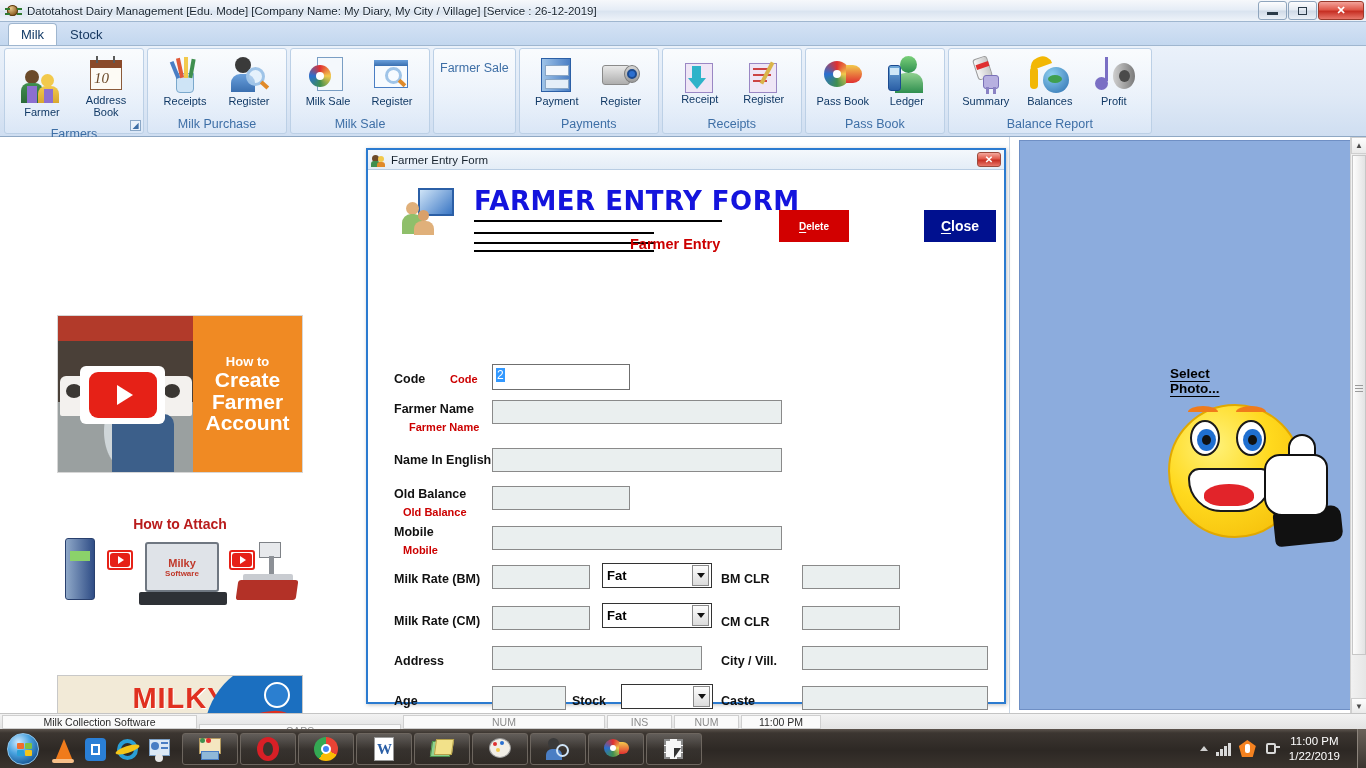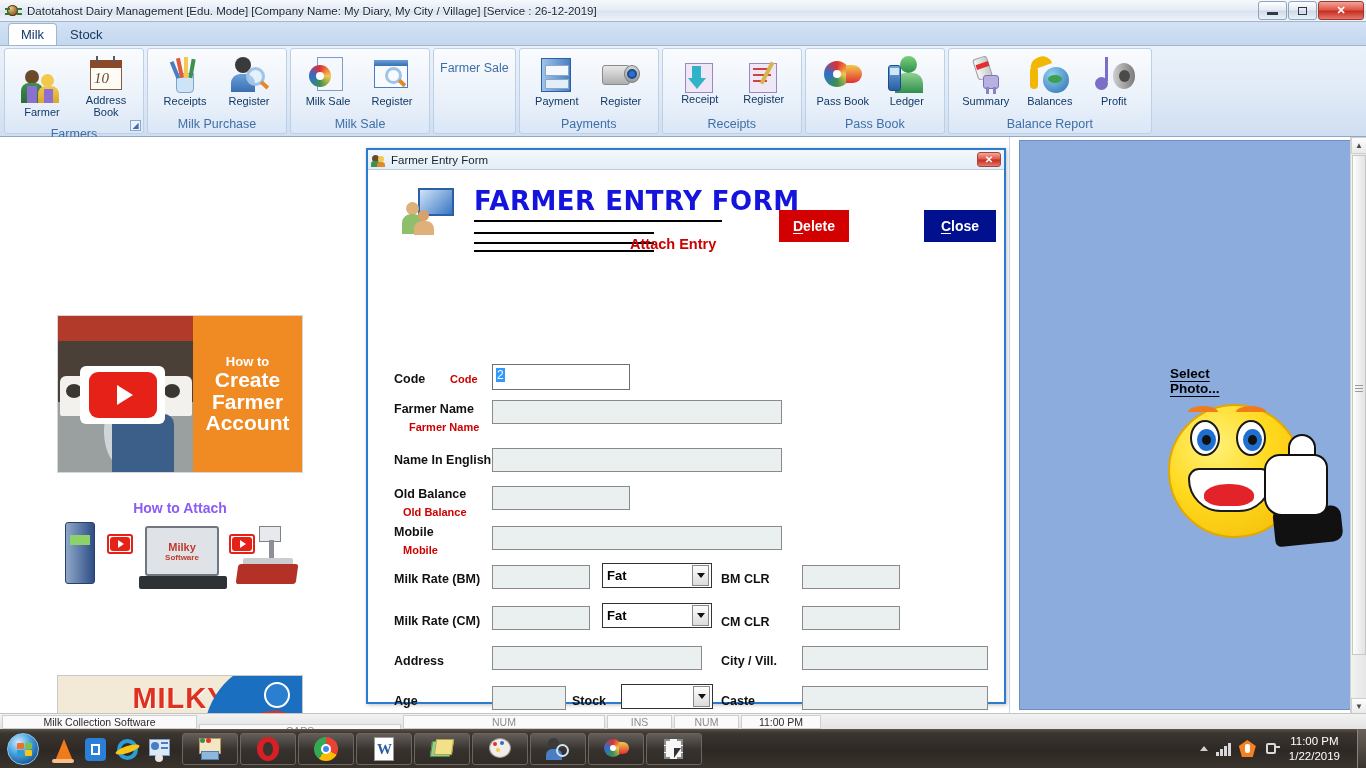--- a/index.html
+++ b/index.html
@@ -158,21 +158,21 @@
   .p1-play .tri { width:0;height:0;border-left:16px solid #fff;border-top:10px solid transparent;border-bottom:10px solid transparent; margin-left:4px;}
   .p1-text {
     flex: 1; background: #f08a23; color: #ffffff;
     display: flex; flex-direction: column; justify-content: center; align-items: center;
     padding: 4px 2px;
   }
   .p1-text .l1 { font-size: 13px; font-weight: bold; }
   .p1-text .l2 { font-size: 21px; font-weight: bold; line-height: 1.02; }
 
   .promo2 { left: 57px; top: 363px; width: 246px; height: 120px; }
-  .p2-title { text-align:center; font-size: 14px; font-weight: bold; color:#8b5cf6; }
+  .p2-title { text-align:center; font-size: 14px; font-weight: bold; color:#b91c1c;margin-top:16px; }
   .p2-body { position:relative; height: 76px; margin-top: 2px; }
   .p2-lap { position:absolute; left:88px; top:8px; width:74px; height:50px; background:#dfe3e8; border:2px solid #6f7781; border-radius:3px; display:flex; flex-direction:column; align-items:center; justify-content:center; }
   .p2-lap .t1 { font-size:11px; font-weight:bold; color:#c0392b; }
   .p2-lap .t2 { font-size:8px; font-weight:bold; color:#c0392b; }
   .p2-kb { position:absolute; left:82px; top:58px; width:88px; height:13px; background:#2e3136; border-radius:2px; }
   .p2-eko { position:absolute; left:8px; top:4px; width:30px; height:62px; background:linear-gradient(to right,#8fa8c8,#2f4d86); border:1px solid #29406e; border-radius:3px; }
   .p2-eko .scr { position:absolute; left:4px; top:12px; width:20px; height:10px; background:#8bd26a; }
   .p2-scale { position:absolute; right:6px; top:8px; width:60px; height:58px; }
   .p2-scale .base { position:absolute; left:0; bottom:0; width:60px; height:20px; background:#b33127; border-radius:3px; transform: skewX(-8deg); }
   .p2-scale .plate { position:absolute; left:6px; bottom:18px; width:50px; height:8px; background:#c9ccd1; border-radius:2px; }
@@ -222,21 +222,21 @@
   .hdr-icon .ppl { position:absolute; left:0; top:14px; width:34px; height:32px; }
   .hdr-icon .ppl .h1 { position:absolute; left:4px; top:0; width:13px; height:13px; border-radius:50%; background:#e0b07a; }
   .hdr-icon .ppl .b1 { position:absolute; left:0; top:12px; width:21px; height:20px; border-radius:9px 9px 0 0; background:#8fbf6a; }
   .hdr-icon .ppl .h2 { position:absolute; left:16px; top:8px; width:11px; height:11px; border-radius:50%; background:#d9a06a; }
   .hdr-icon .ppl .b2 { position:absolute; left:12px; top:19px; width:20px; height:14px; border-radius:8px 8px 0 0; background:#e0b07a; }
   .hdr-title { position: absolute; left: 106px; top: 16px; font-size: 26px; font-weight: bold; color: #1414dd; letter-spacing: 0.5px; font-family: "DejaVu Sans", sans-serif; }
   .hdr-line { position: absolute; background: #000; height: 1.5px; }
   .hdr-sub { position: absolute; left: 262px; top: 66px; font-size: 14.5px; font-weight: bold; color: #cc0000; }
   .btn-delete {
     position: absolute; left: 411px; top: 40px; width: 70px; height: 32px;
-    background: #d20000; color: #fff; font-size: 14px; font-weight: bold;
+    background: #d20000; color: #fff; font-size: 10px; font-weight: bold;
     display:flex; align-items:center; justify-content:center; border:none; cursor:default;
   }
   .btn-close {
     position: absolute; left: 556px; top: 40px; width: 72px; height: 32px;
     background: #00108f; color: #fff; font-size: 14px; font-weight: bold;
     display:flex; align-items:center; justify-content:center; border:none; cursor:default;
   }
   .btn-delete u, .btn-close u { text-underline-offset: 2px; }
 
   
@@ -678,21 +678,21 @@
               <div class="b1"></div>
               <div class="h2"></div>
               <div class="b2"></div>
             </div>
         </div>
         <div class="hdr-title">FARMER ENTRY FORM</div>
         <div class="hdr-line" style="left:106px; top:50px; width:248px;"></div>
         <div class="hdr-line" style="left:106px; top:62px; width:180px;"></div>
         <div class="hdr-line" style="left:106px; top:72px; width:180px;"></div>
         <div class="hdr-line" style="left:106px; top:80px; width:180px;"></div>
-        <div class="hdr-sub">Attach Entry</div>
+        <div class="hdr-sub">Farmer Entry</div>
         <div class="btn-delete">
             <span><u>D</u>elete</span>
           </div>
         <div class="btn-close">
             <span><u>C</u>lose</span>
           </div>
       </div>
 
       <div class="form">
 

